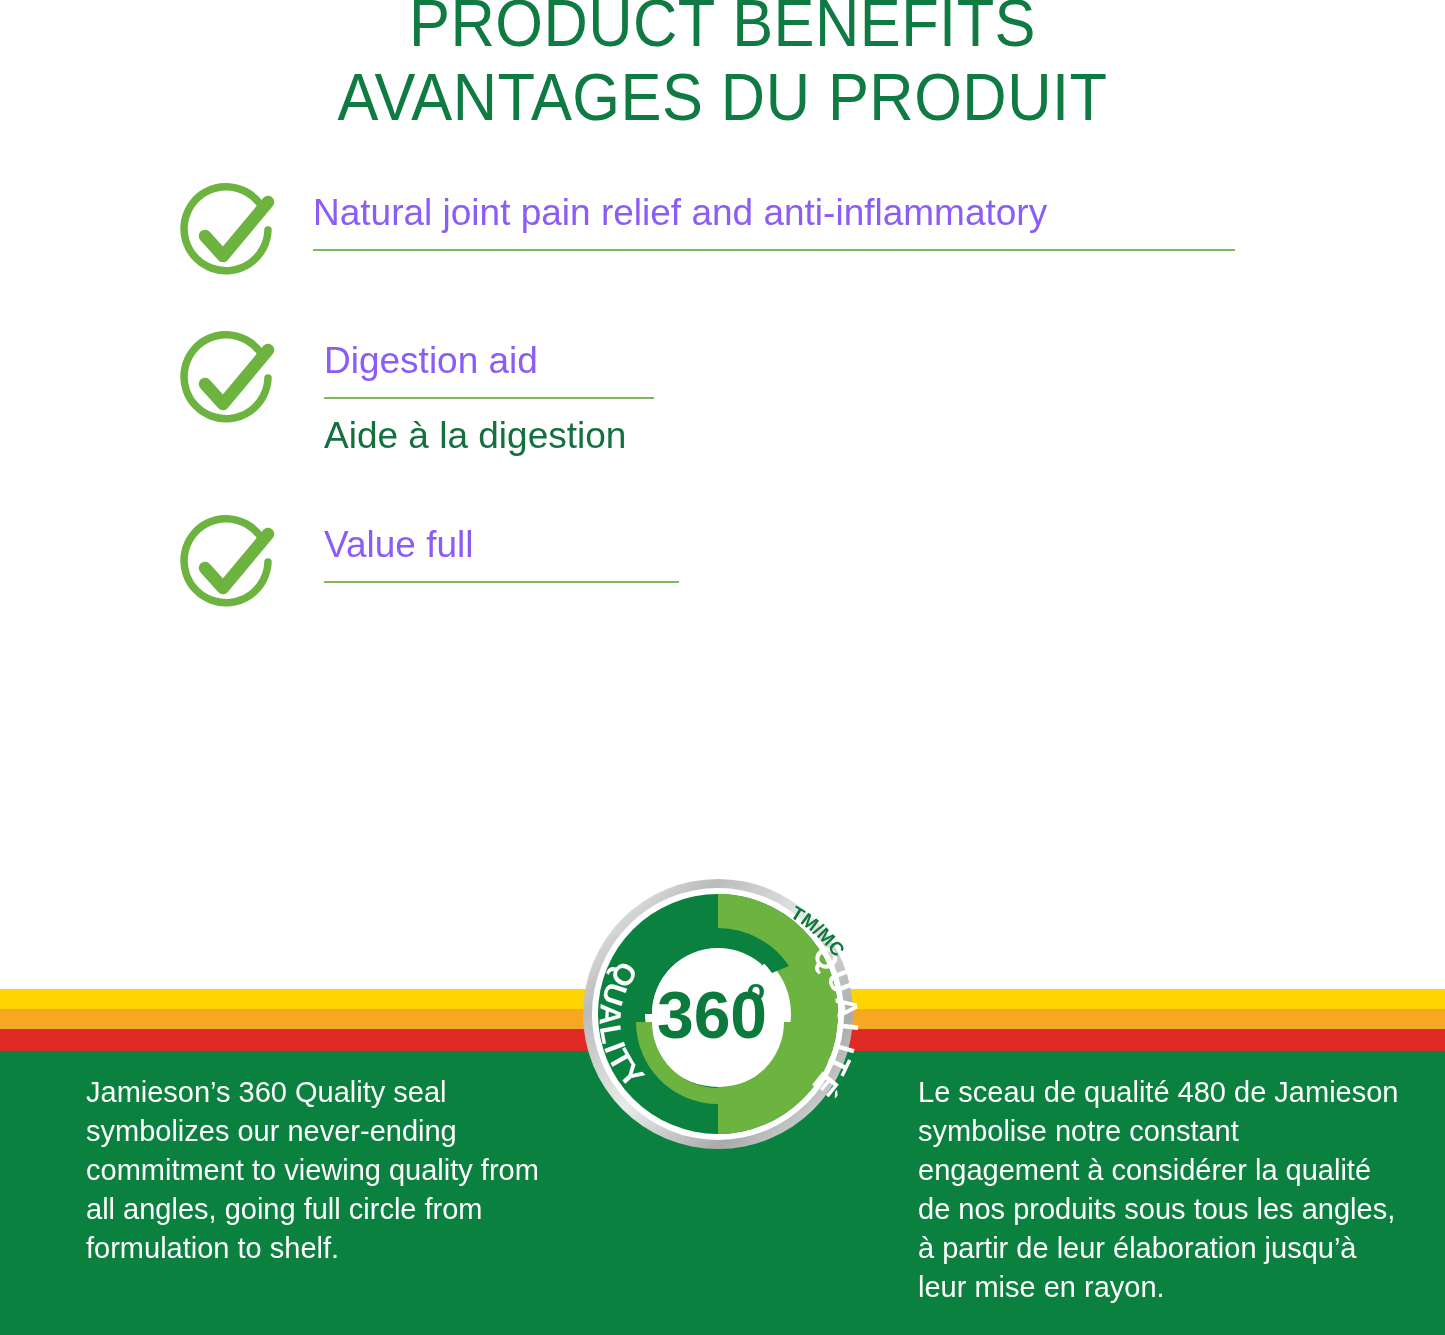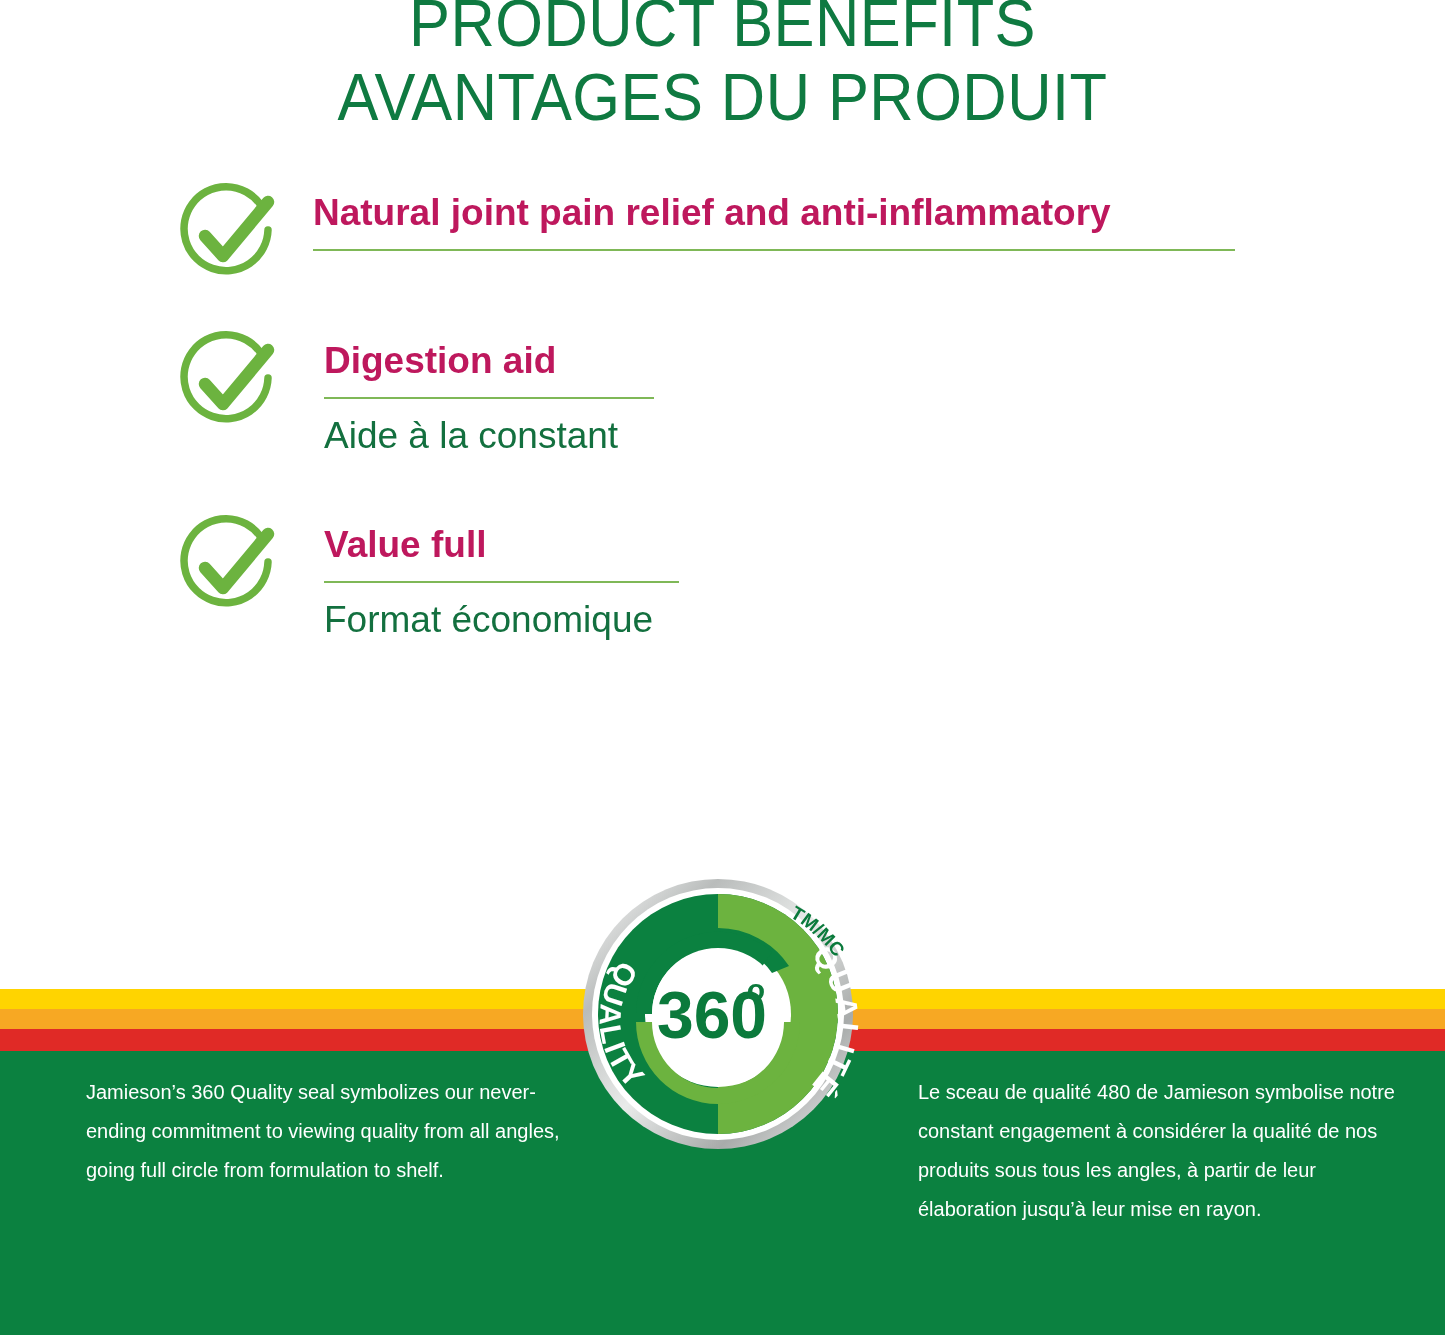--- a/index.html
+++ b/index.html
@@ -58,24 +58,24 @@
     margin-top: 2px;
   }
   .check-wrap svg { display: block; width: 108px; height: 108px; }
 
   .benefit-text {
     flex: 1 1 auto;
     padding-left: 29px;
     padding-top: 10px;
   }
   .benefit-en {
-    color: #be185d;
+    color: #8b5cf6;
     font-size: 37px;
     line-height: 46px;
-    font-weight: 700;
+    font-weight: 400;
   }
   .benefit-divider {
     height: 2px;
     background: #7fb857;
     margin-top: 13px;
     margin-bottom: 12px;
   }
   .benefit-fr {
     color: #13703f;
     font-size: 37px;
@@ -106,21 +106,21 @@
     left: 0;
     top: 1051px;
     width: 1445px;
     height: 284px;
     background: #0b8140;
   }
 
   .panel-text {
     position: absolute;
     color: #ffffff;
-    font-size: 20px;
+    font-size: 29px;
     line-height: 39px;
     font-weight: 400;
   }
   .panel-text.left  { left: 86px;  top: 1073px; width: 480px; }
   .panel-text.right { left: 918px; top: 1073px; width: 490px; }
 
   
   .seal {
     position: absolute;
     left: 576px;
@@ -158,35 +158,34 @@
     <div class="benefit-row row-2">
       <span class="check-wrap">
         <svg viewBox="0 0 108 108" xmlns="http://www.w3.org/2000/svg">
           <path d="M84 22 A42 42 0 1 0 92 48" fill="none" stroke="#6cb33f" stroke-width="7.5" stroke-linecap="round"></path>
           <path d="M29 54 L47 74 L92 20" fill="none" stroke="#6cb33f" stroke-width="12.5" stroke-linecap="round" stroke-linejoin="round"></path>
         </svg>
       </span>
       <div class="benefit-text">
         <div class="benefit-en">Digestion aid</div>
         <div class="benefit-divider"></div>
-        <div class="benefit-fr">Aide à la constant</div>
+        <div class="benefit-fr">Aide à la digestion</div>
       </div>
     </div>
 
     <div class="benefit-row row-3">
       <span class="check-wrap">
         <svg viewBox="0 0 108 108" xmlns="http://www.w3.org/2000/svg">
           <path d="M84 22 A42 42 0 1 0 92 48" fill="none" stroke="#6cb33f" stroke-width="7.5" stroke-linecap="round"></path>
           <path d="M29 54 L47 74 L92 20" fill="none" stroke="#6cb33f" stroke-width="12.5" stroke-linecap="round" stroke-linejoin="round"></path>
         </svg>
       </span>
       <div class="benefit-text">
         <div class="benefit-en">Value full</div>
         <div class="benefit-divider"></div>
-        <div class="benefit-fr">Format économique</div>
       </div>
     </div>
 
   </div>
 
   <div class="stripes stripe-yellow"></div>
   <div class="stripes stripe-orange"></div>
   <div class="stripes stripe-red"></div>
 
   <div class="green-panel"></div>

